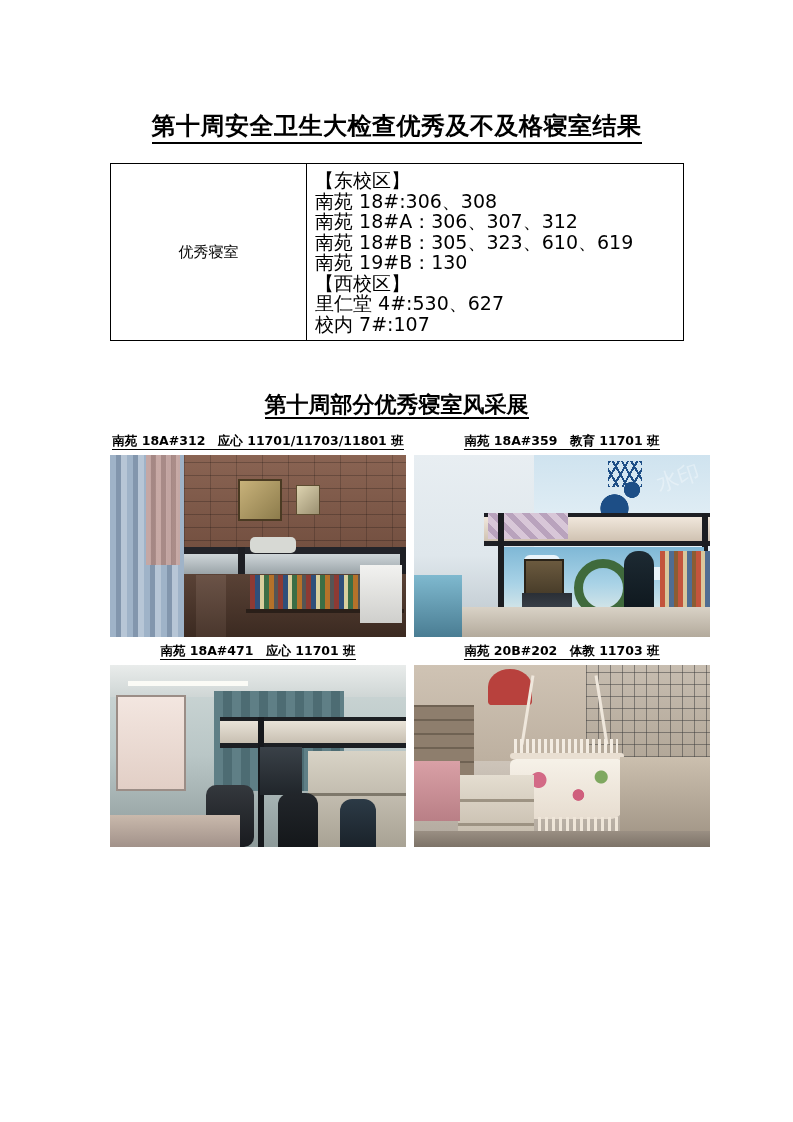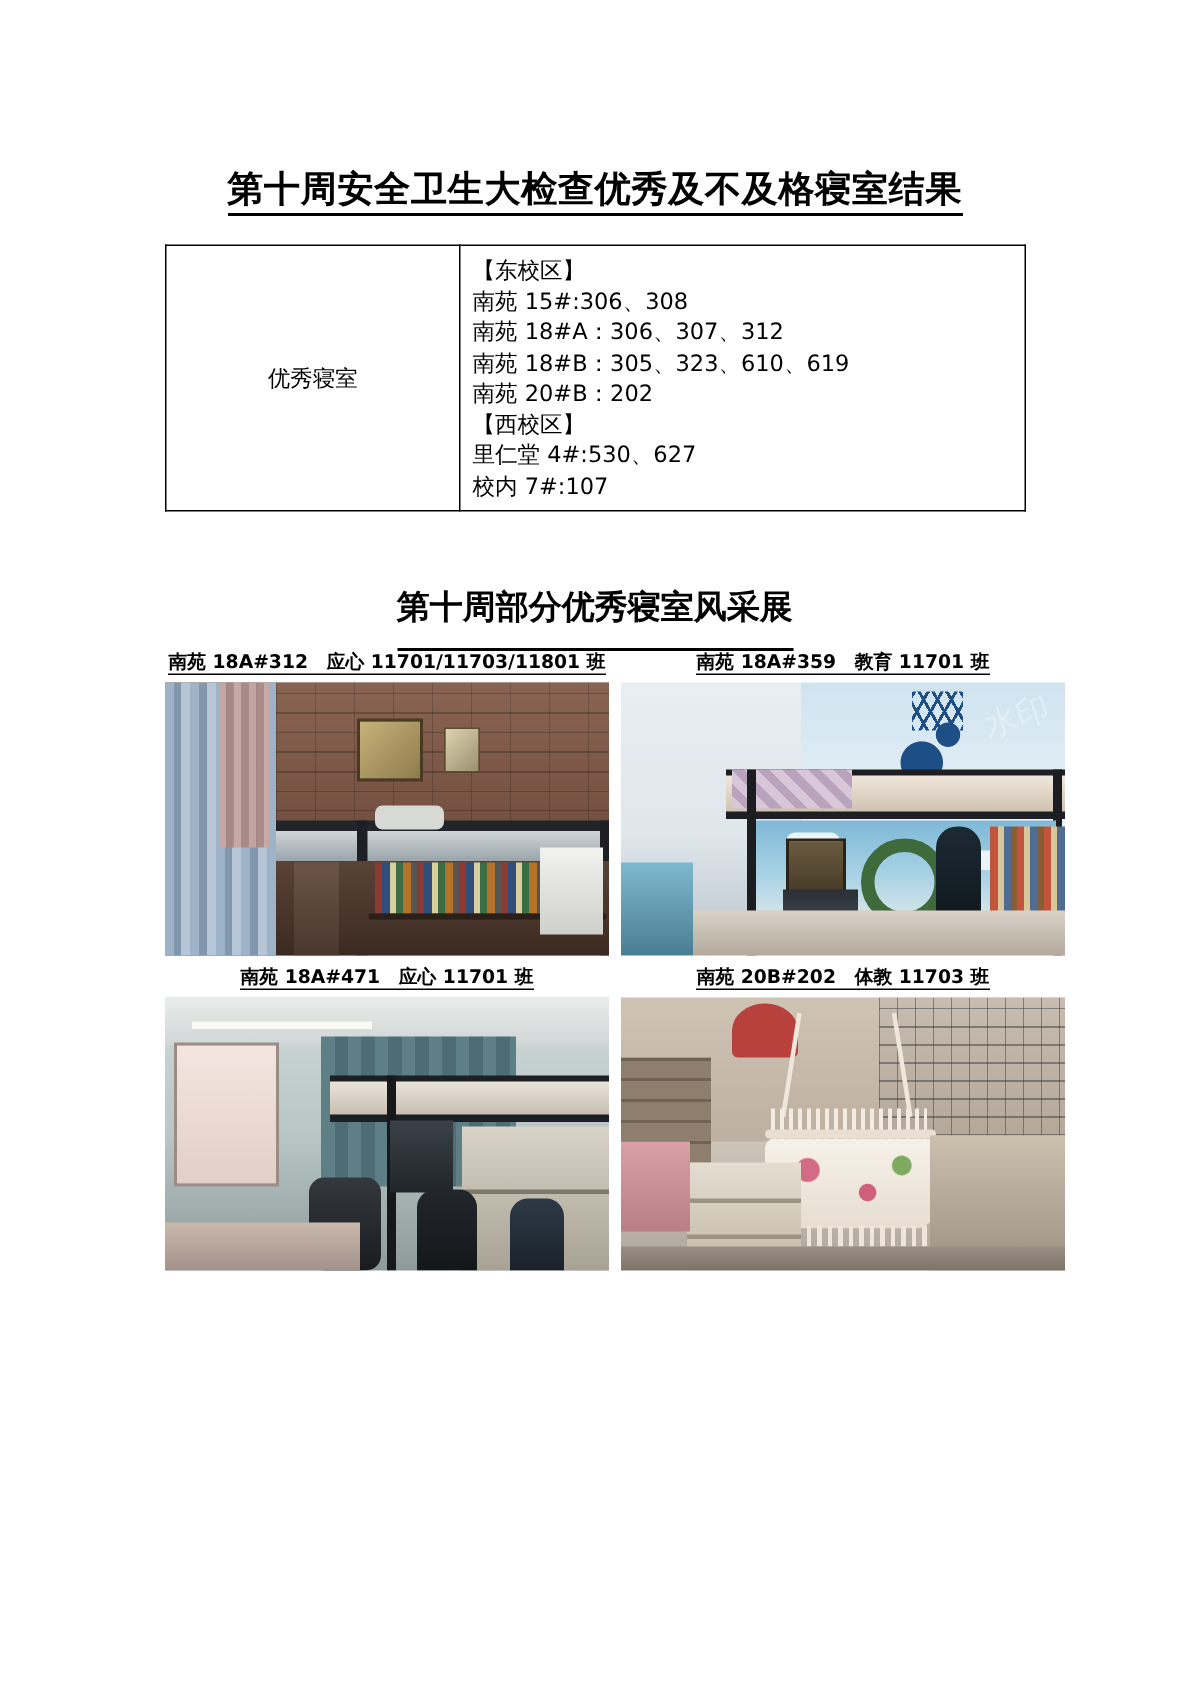--- a/index.html
+++ b/index.html
@@ -45,21 +45,21 @@
     top: 163px;
     left: 110px;
     width: 574px;
     border-collapse: collapse;
     table-layout: fixed;
   }
   .results-table td {
     border: 1px solid #000;
     padding: 0;
     vertical-align: middle;
-    font-size: 15px;
+    font-size: 19px;
     font-family: "DejaVu Sans", "Liberation Sans", sans-serif;
   }
   .results-table td.label {
     width: 195px;
     text-align: center;
     font-size: 15px;
   }
   .results-table td.body {
     padding: 6px 6px 6px 8px;
     line-height: 20.5px;
@@ -74,21 +74,21 @@
     top: 390px;
     left: 0;
     width: 793px;
     text-align: center;
     font-family: "DejaVu Sans", "Liberation Sans", sans-serif;
     font-size: 22px;
     font-weight: bold;
   }
   .section-title span.u {
     border-bottom: 2px solid #000;
-    padding-bottom: 14px;
+    padding-bottom: 0;
   }
 
   
   .photo-grid {
     position: absolute;
     top: 433px;
     left: 110px;
     width: 614px;
   }
   .photo-row {
@@ -419,24 +419,24 @@
   <div class="main-title">
     <span class="u">第十周安全卫生大检查优秀及不及格寝室结果</span>
   </div>
 
   <table class="results-table">
     <tbody>
       <tr>
         <td class="label">优秀寝室</td>
         <td class="body">
           <div class="line">【东校区】</div>
-          <div class="line">南苑 15#:306、308</div>
+          <div class="line">南苑 18#:306、308</div>
           <div class="line">南苑 18#A：306、307、312</div>
           <div class="line">南苑 18#B：305、323、610、619</div>
-          <div class="line">南苑 20#B：202</div>
+          <div class="line">南苑 19#B：130</div>
           <div class="line">【西校区】</div>
           <div class="line">里仁堂 4#:530、627</div>
           <div class="line">校内 7#:107</div>
         </td>
       </tr>
     </tbody>
   </table>
 
   <div class="section-title">
     <span class="u">第十周部分优秀寝室风采展</span>

